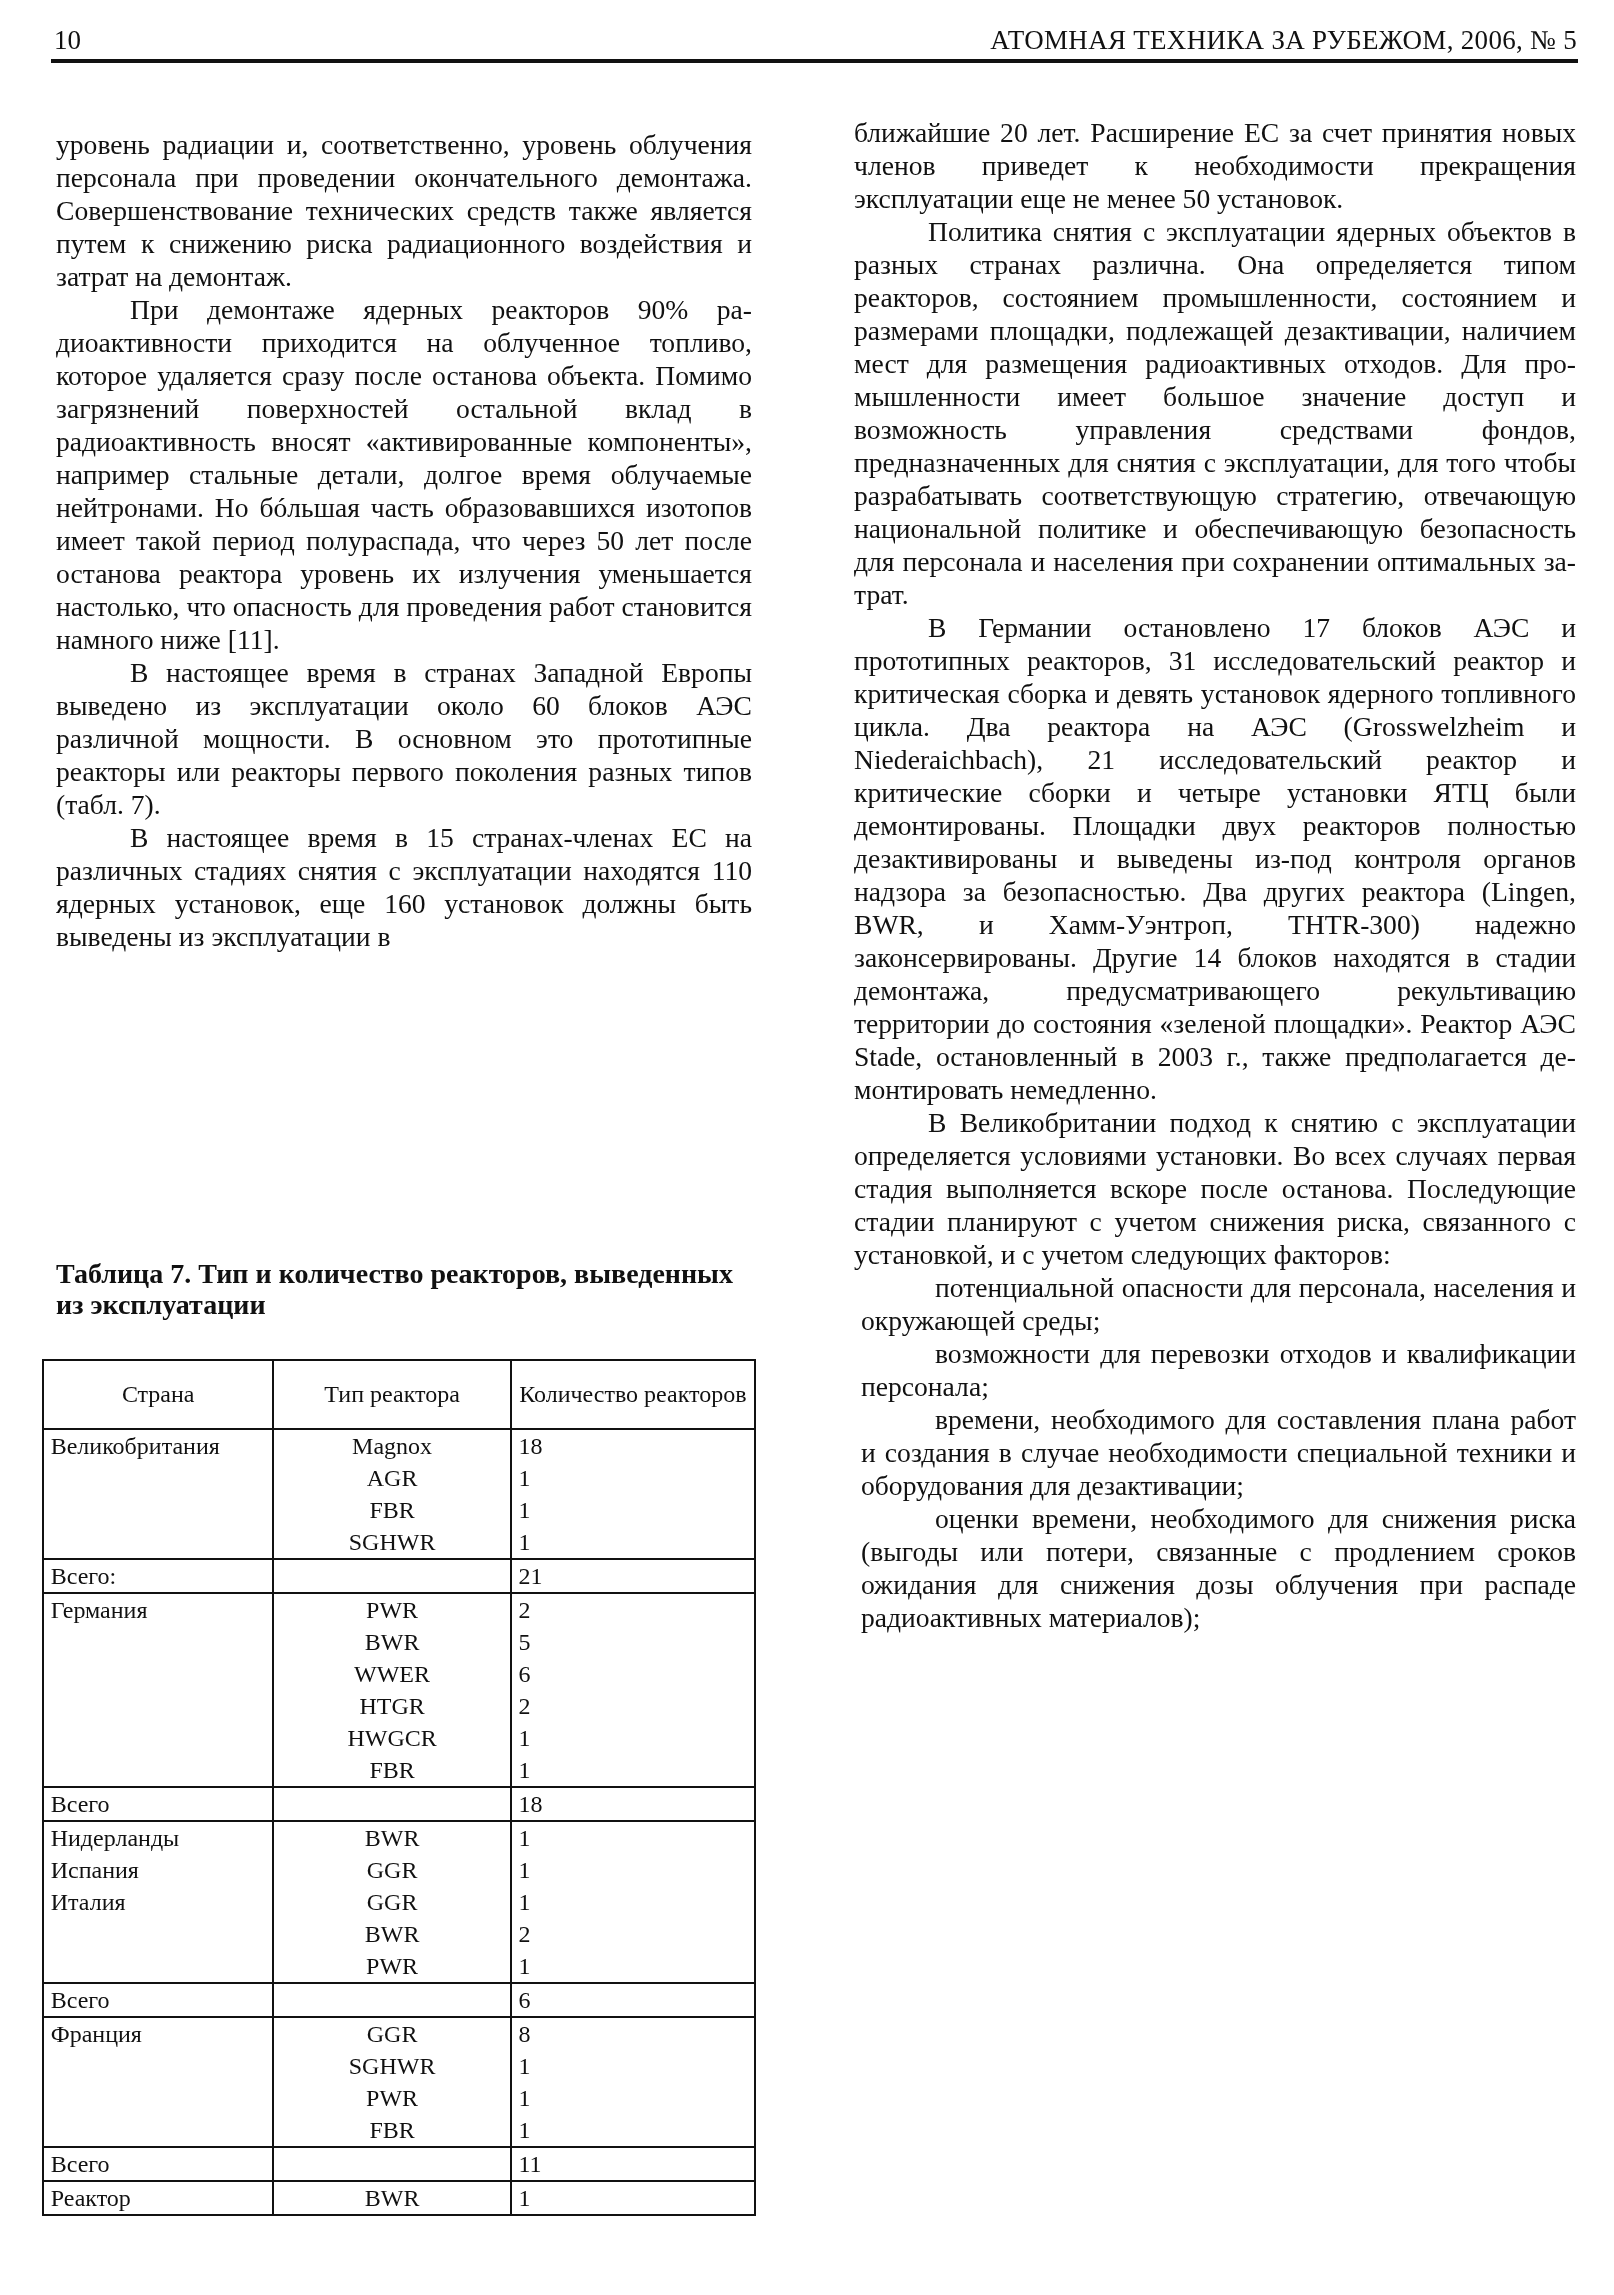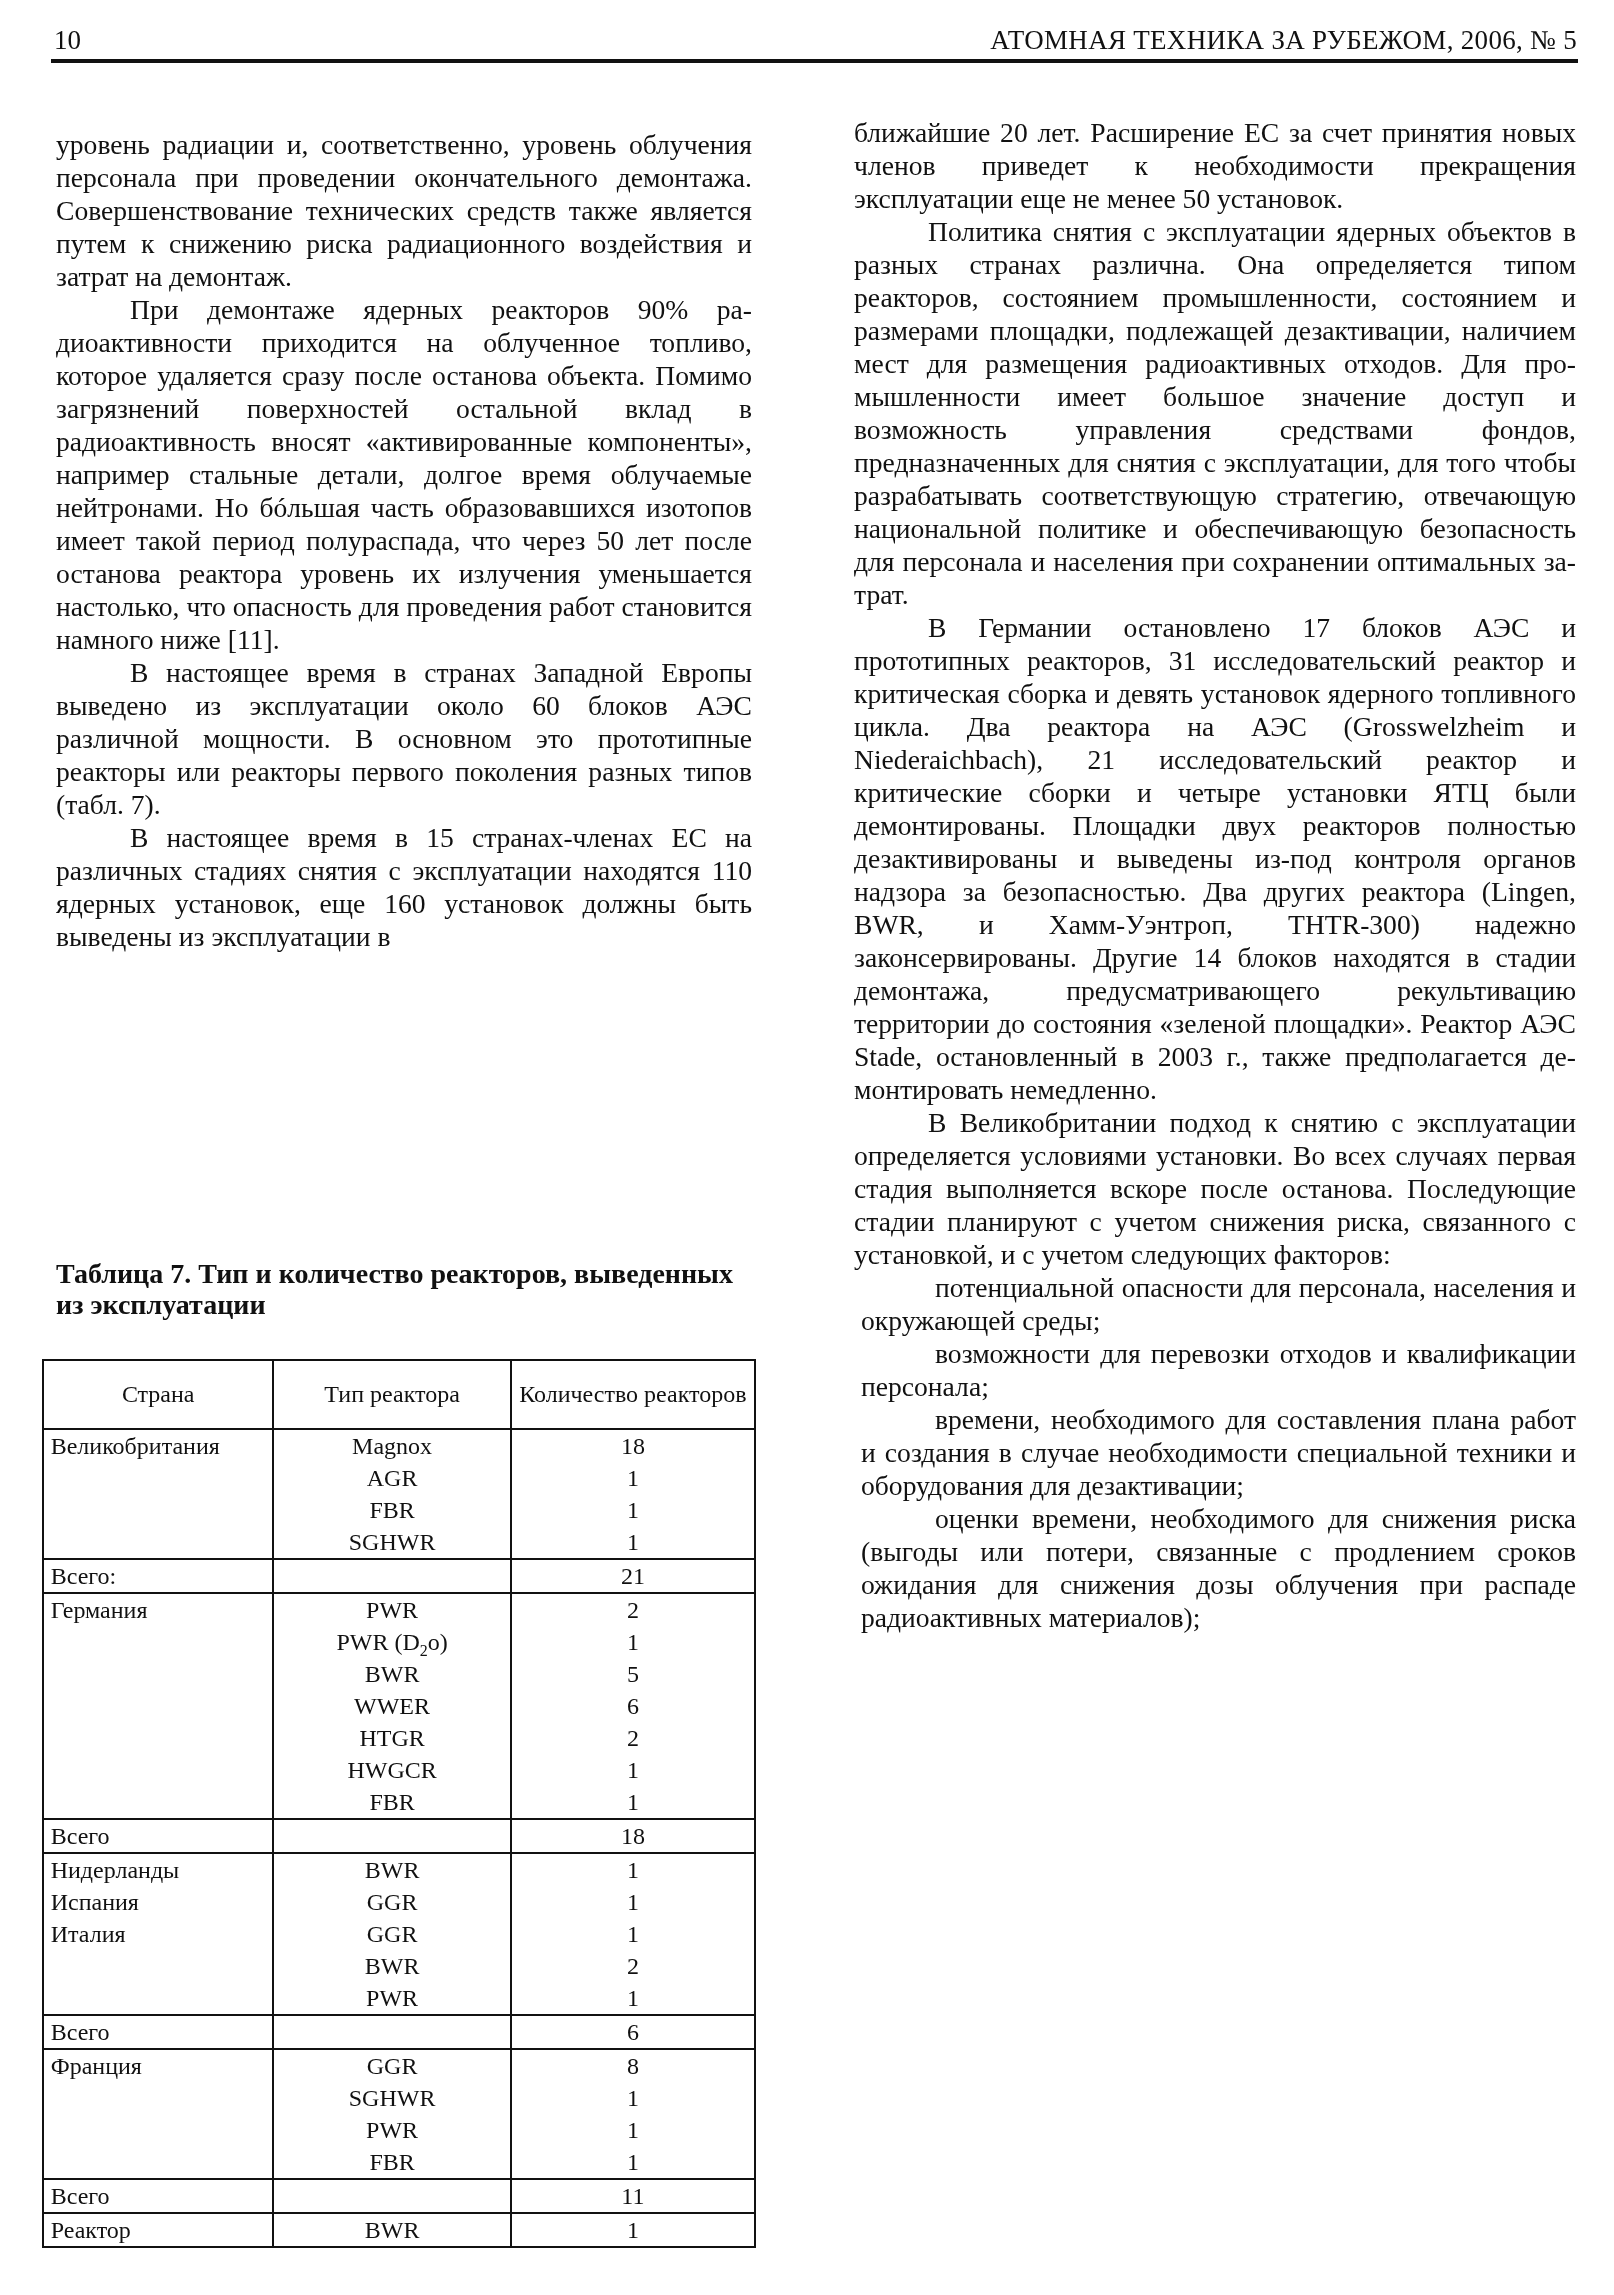--- a/index.html
+++ b/index.html
@@ -35,21 +35,21 @@
   }
   table.t7 th, table.t7 td {
     border-left: 2px solid #111; border-right: 2px solid #111;
     padding: 0 6.7px; vertical-align: top;
   }
   table.t7 thead th { border-top: 2px solid #111; border-bottom: 2px solid #111; font-weight: normal; height: 67px; vertical-align: middle; text-align: center; line-height: 31px; }
   table.t7 tr.grp-end td { border-bottom: 2px solid #111; }
   table.t7 tr.total td { border-bottom: 2px solid #111; }
   table.t7 td.c1 { width: 215px; text-align: left; }
   table.t7 td.c2 { width: 222px; text-align: center; }
-  table.t7 td.c3 { text-align: center; }
+  table.t7 td.c3 { text-align: left; }
   sub { font-size: 16px; line-height: 0; }
 </style>
 </head>
 <body>
 
 <div class="header">
   <span class="page-num">10</span>
   <span class="journal">АТОМНАЯ ТЕХНИКА ЗА РУБЕЖОМ, 2006, № 5</span>
 </div>
 <div class="rule"></div>
@@ -94,25 +94,20 @@
       </tr>
     <tr class="total">
         <td class="c1">Всего:</td>
         <td class="c2"></td>
         <td class="c3">21</td>
       </tr>
     <tr>
         <td class="c1">Германия</td>
         <td class="c2">PWR</td>
         <td class="c3">2</td>
-      </tr>
-    <tr>
-        <td class="c1"></td>
-        <td class="c2"><span>PWR (D</span><sub>2</sub><span>o)</span></td>
-        <td class="c3">1</td>
       </tr>
     <tr>
         <td class="c1"></td>
         <td class="c2">BWR</td>
         <td class="c3">5</td>
       </tr>
     <tr>
         <td class="c1"></td>
         <td class="c2">WWER</td>
         <td class="c3">6</td>

